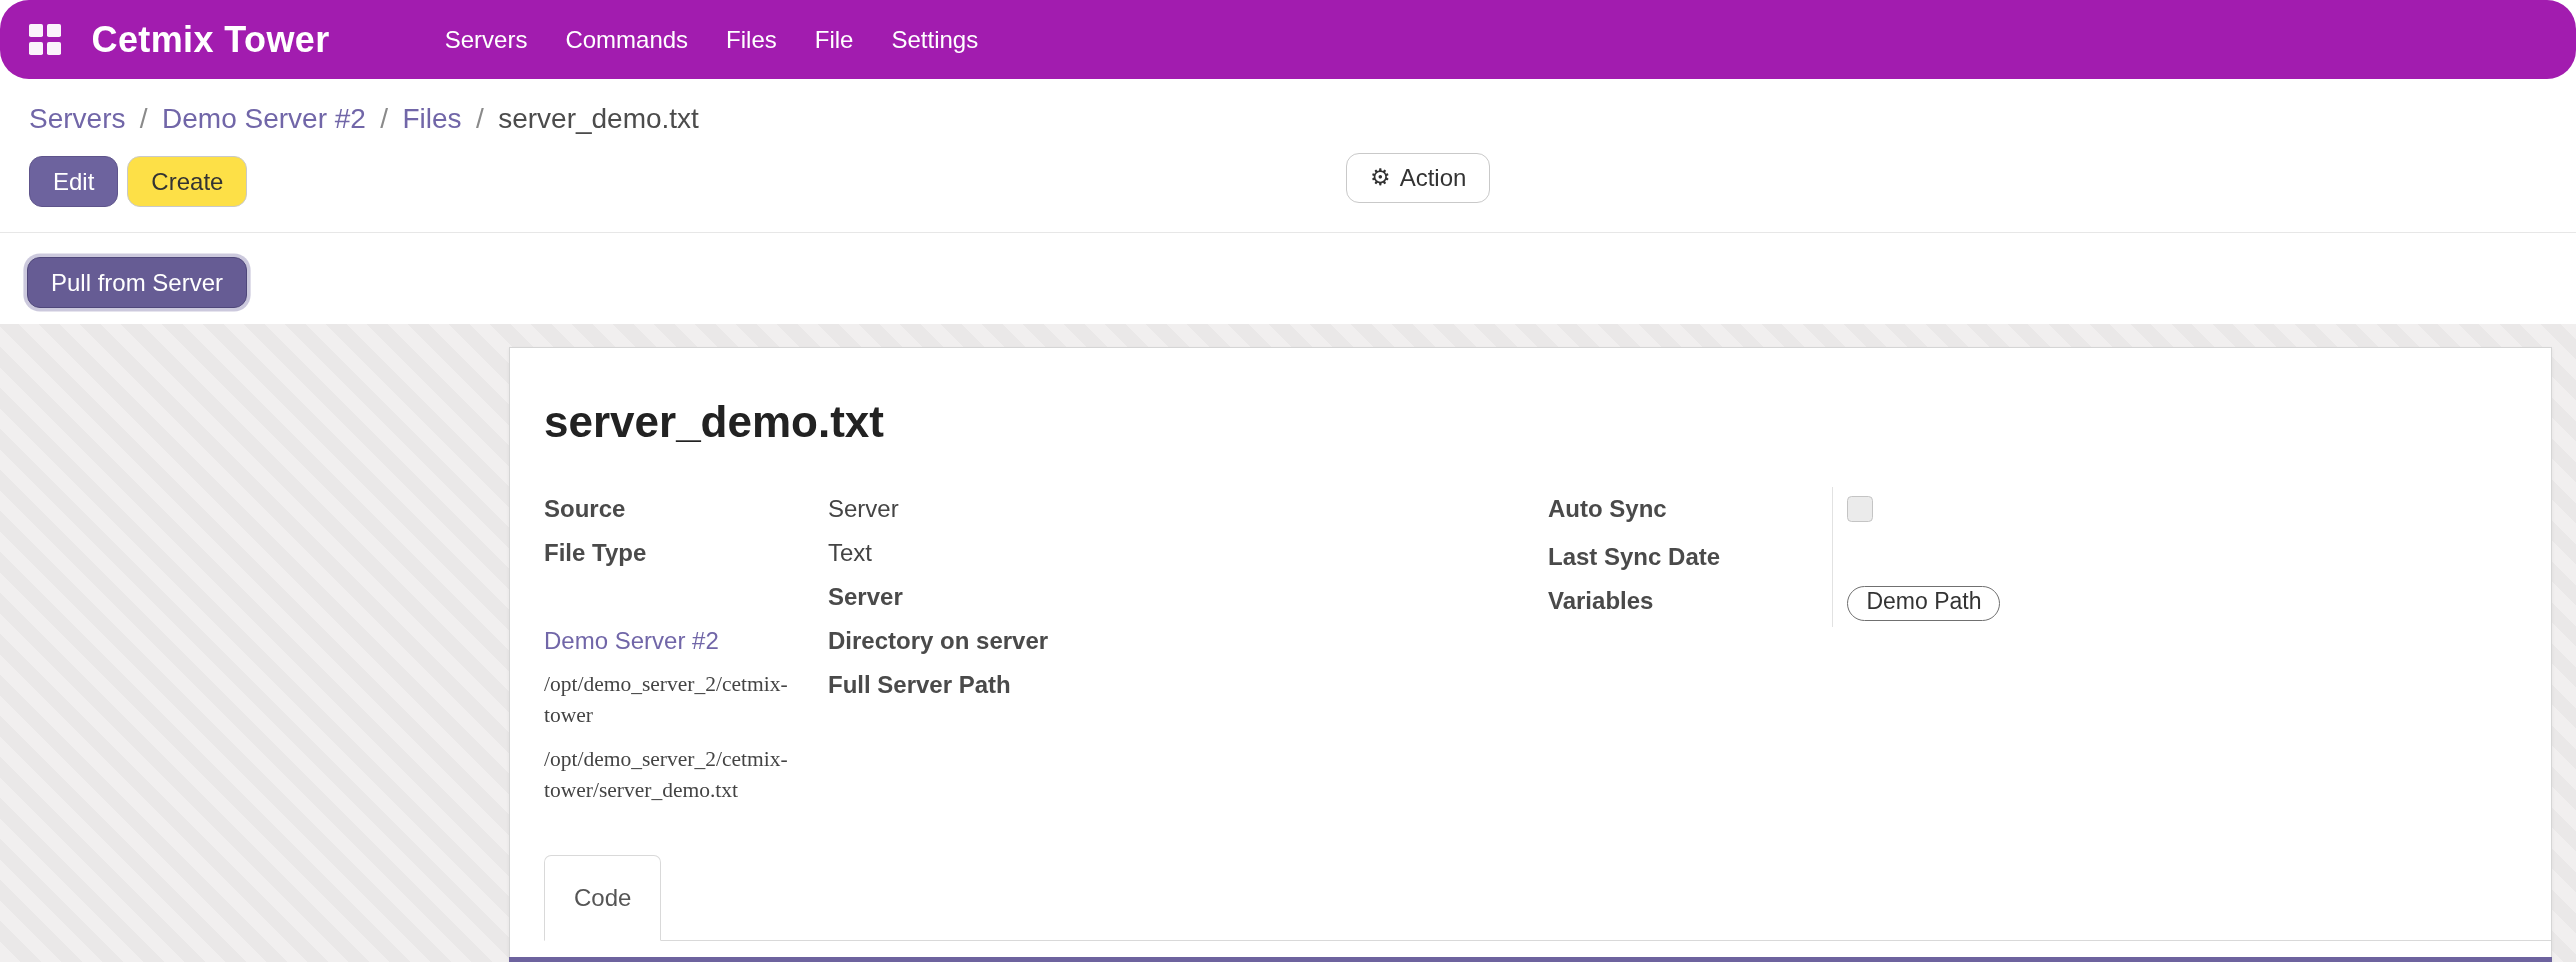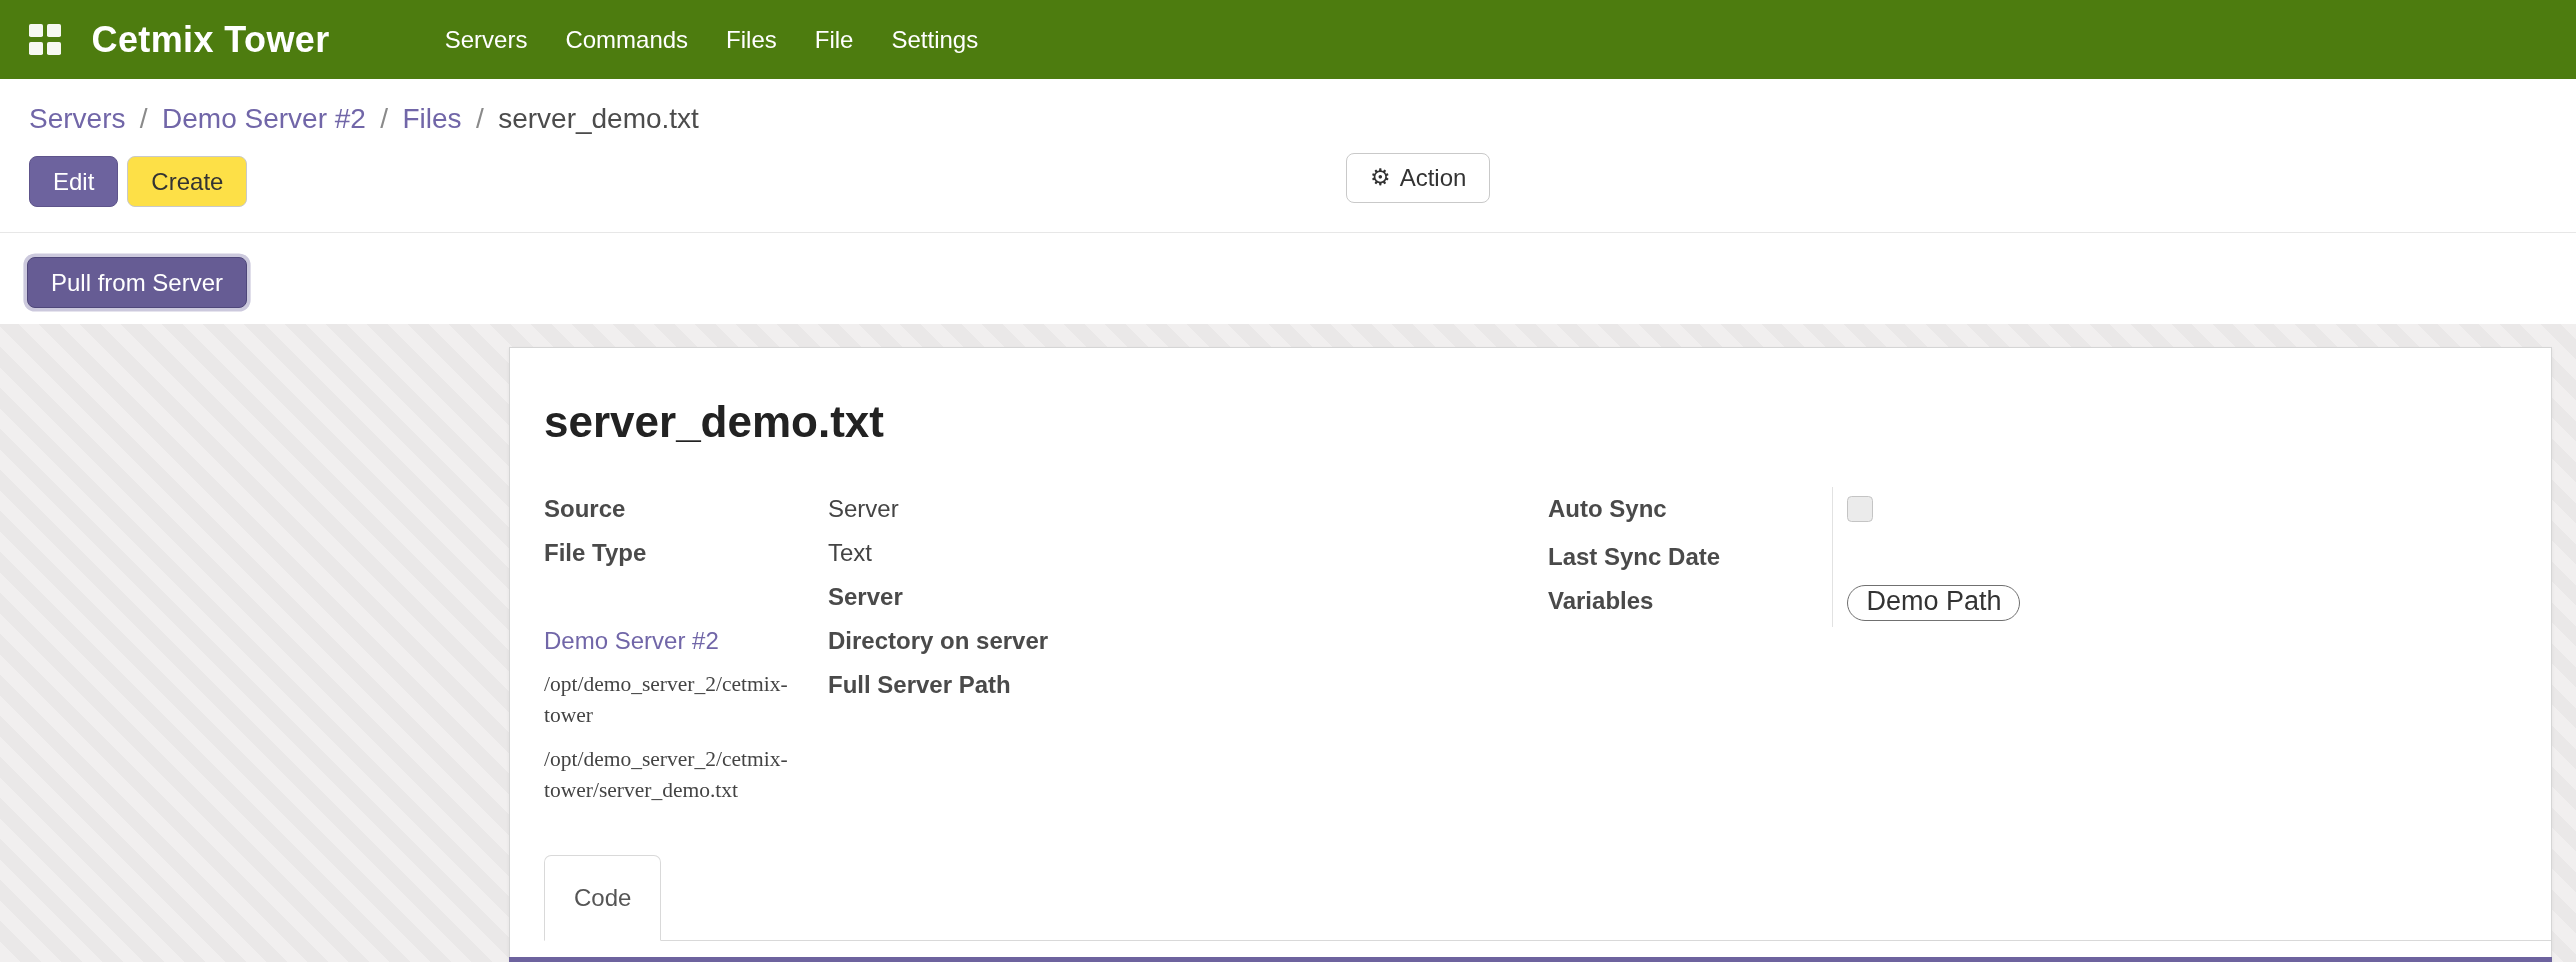--- a/index.html
+++ b/index.html
@@ -7,23 +7,24 @@
   body {
     width:2576px; height:962px; overflow:hidden;
     font-family:"Liberation Sans", sans-serif;
     background:#ffffff; color:#444;
     display:flex; flex-direction:column;
   }
 
   
   .topbar {
     height:79px; flex:0 0 79px;
-    background:#4d7c0f; color:#fff;
+    background:#a21caf; color:#fff;
     display:flex; align-items:center;
     padding:0 29px;
+    border-radius:29px;
   }
   .apps-icon {
     width:32px; height:32px; margin-right:30.5px; cursor:pointer;
     display:grid; grid-template-columns:13.5px 13.5px; grid-template-rows:13.5px 13.5px; gap:4.5px;
   }
   .apps-icon span { background:rgba(255,255,255,.95); border-radius:1.8px; }
   .brand { font-size:36px; font-weight:700; letter-spacing:0.4px; white-space:nowrap; cursor:pointer; }
   .topmenu { display:flex; gap:38px; margin-left:115px; font-size:24px; }
   .topmenu .menu-item { cursor:pointer; white-space:nowrap; }
 
@@ -32,21 +33,21 @@
   .breadcrumb {
     padding:21.5px 29px 3.6px; font-size:28px; line-height:36px;
     display:flex; gap:14.4px; align-items:center; color:#8a8a8a;
   }
   .breadcrumb a { color:#7166a8; text-decoration:none; cursor:pointer; white-space:nowrap; }
   .breadcrumb .current { color:#4c4c4c; }
 
   .cp-buttons { position:relative; display:flex; gap:9px; padding:16px 29px 25px; }
   .btn {
     font-family:inherit; font-size:24px; line-height:27px;
-    padding:10.8px 23px; border-radius:8px; border:0.9px solid transparent;
+    padding:10.8px 23px; border-radius:13px; border:0.9px solid transparent;
     cursor:pointer; white-space:nowrap;
   }
   .btn-primary { background:#6d639e; color:#fff; border-color:#5e548b; }
   .btn-secondary { background:#fde047; color:#333; border-color:#c9c9c9; }
   .btn-action {
     position:absolute; left:1346px; top:12.6px;
     background:#fff; color:#333; border-color:#c9c9c9;
     display:flex; align-items:center; gap:9px;
   }
   .gear { font-size:23px; line-height:23px; }
@@ -81,21 +82,21 @@
   .fvalue.code { font-family:Liberation Serif, serif; font-size:21.5px; }
   .fvalue a { color:#7166a8; text-decoration:none; cursor:pointer; }
   .fgroup.right .fvalue { border-left:0.9px solid #e2e2e2; padding-left:14.4px; }
 
   .checkbox {
     display:inline-block; width:26px; height:26px; margin-top:2.7px;
     background:#ebebeb; border:0.9px solid #c4c4c4; border-radius:4.5px; cursor:pointer;
   }
   .tag {
     display:inline-block; border:1.8px solid #707070; border-radius:897px;
-    padding:0.9px 18px 3.6px; font-size:27px; line-height:29px; color:#333; background:#fff;
+    padding:0.9px 18px 3.6px; font-size:23px; line-height:29px; color:#333; background:#fff;
   }
 
   .tabs {
     margin:43px -34px 0 0; display:flex;
     border-bottom:0.9px solid #d9d9d9;
   }
   .tab {
     font-size:24px; color:#555; padding:28px 29px;
     border:0.9px solid #d9d9d9; border-bottom:0.9px solid #fff;
     border-radius:7.2px 7.2px 0 0; background:#fff;

